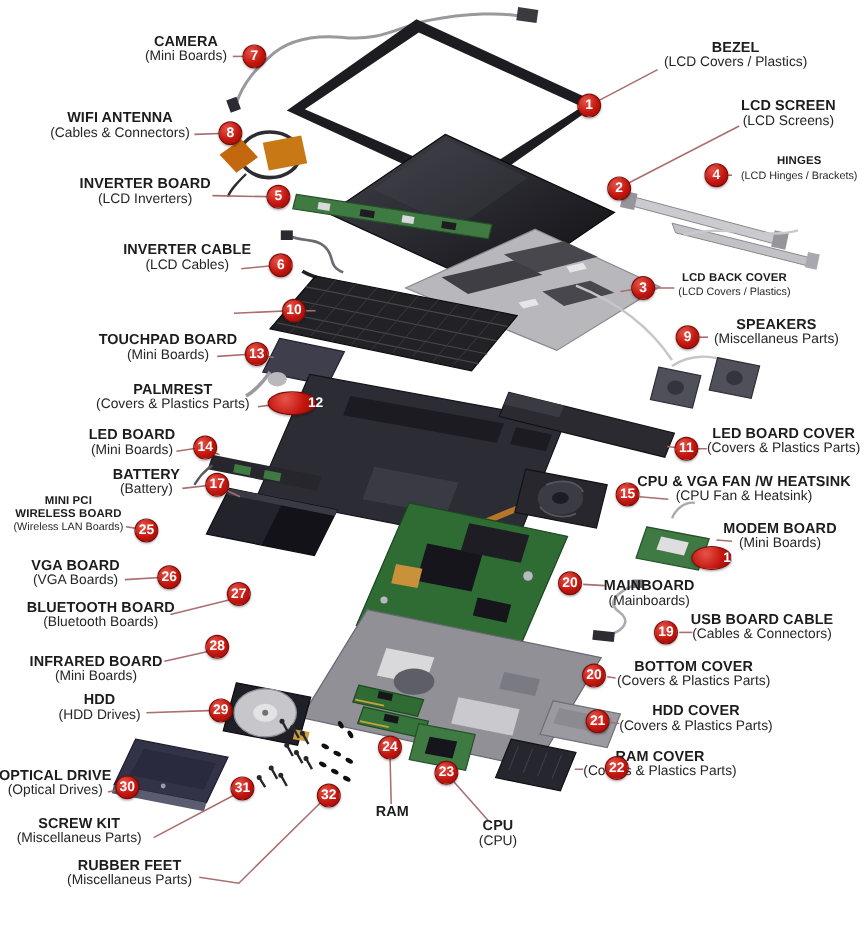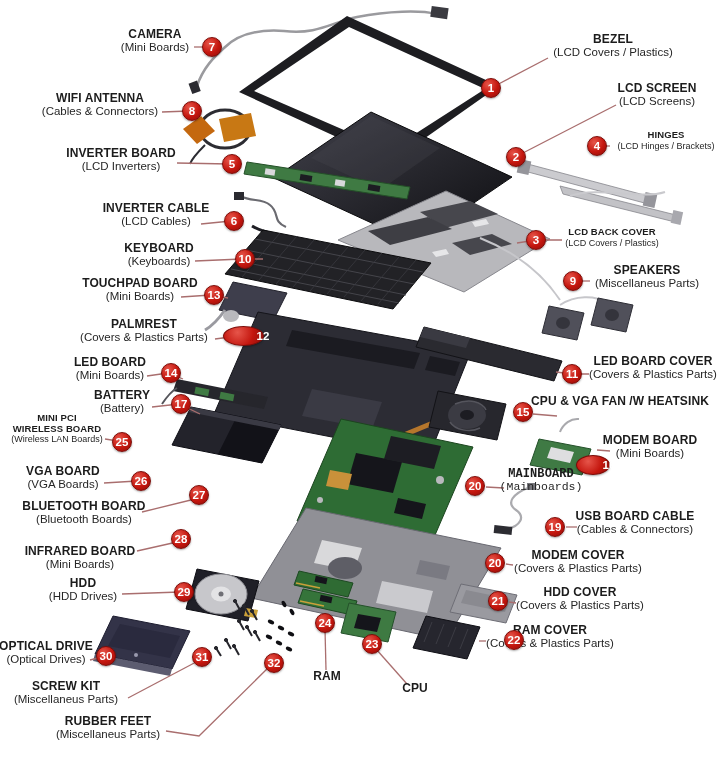--- a/index.html
+++ b/index.html
@@ -310,24 +310,20 @@
       <div class="label" style="left: 0px; top: 92px; width: 200px;">
         <div class="t">WIFI ANTENNA</div>
         <div class="c">(Cables &amp; Connectors)</div>
       </div>
       <div class="badge" style="left: 182px; top: 101px;">8</div>
       <div class="label" style="left: 547px; top: 264px; width: 200px;">
         <div class="t">SPEAKERS</div>
         <div class="c">(Miscellaneus Parts)</div>
       </div>
       <div class="badge" style="left: 563px; top: 271px;">9</div>
-      <div class="label" style="left: 59px; top: 242px; width: 200px;">
-        <div class="t">KEYBOARD</div>
-        <div class="c">(Keyboards)</div>
-      </div>
       <div class="badge" style="left: 235px; top: 249px;">10</div>
       <div class="label" style="left: 553px; top: 355px; width: 200px;">
         <div class="t">LED BOARD COVER</div>
         <div class="c">(Covers &amp; Plastics Parts)</div>
       </div>
       <div class="badge" style="left: 562px; top: 364px;">11</div>
       <div class="label" style="left: 44px; top: 318px; width: 200px;">
         <div class="t">PALMREST</div>
         <div class="c">(Covers &amp; Plastics Parts)</div>
       </div>
@@ -337,59 +333,61 @@
         <div class="c">(Mini Boards)</div>
       </div>
       <div class="badge" style="left: 204px; top: 285px;">13</div>
       <div class="label" style="left: 10px; top: 356px; width: 200px;">
         <div class="t">LED BOARD</div>
         <div class="c">(Mini Boards)</div>
       </div>
       <div class="badge" style="left: 161px; top: 363px;">14</div>
       <div class="label" style="left: 520px; top: 395px; width: 200px;">
         <div class="t">CPU &amp; VGA FAN /W HEATSINK</div>
+        <div class="c">(CPU Fan &amp; Heatsink)</div>
       </div>
       <div class="badge" style="left: 513px; top: 402px;">15</div>
       <div class="label" style="left: 550px; top: 434px; width: 200px;">
         <div class="t">MODEM BOARD</div>
         <div class="c">(Mini Boards)</div>
       </div>
       <div class="badge" style="left: 576px; top: 455px; padding-left: 32px;">16</div>
       <div class="label" style="left: 22px; top: 389px; width: 200px;">
         <div class="t">BATTERY</div>
         <div class="c">(Battery)</div>
       </div>
       <div class="badge" style="left: 171px; top: 394px;">17</div>
-      <div class="label" style="left: 441px; top: 468px; width: 200px; font-family: Liberation Mono, monospace;">
+      <div class="label" style="left: 441px; top: 482px; width: 200px;">
         <div class="t">MAINBOARD</div>
         <div class="c">(Mainboards)</div>
       </div>
       <div class="badge" style="left: 465px; top: 476px;">20</div>
       <div class="label" style="left: 535px; top: 510px; width: 200px;">
         <div class="t">USB BOARD CABLE</div>
         <div class="c">(Cables &amp; Connectors)</div>
       </div>
       <div class="badge" style="left: 545px; top: 517px;">19</div>
       <div class="label" style="left: 478px; top: 549px; width: 200px;">
-        <div class="t">MODEM COVER</div>
+        <div class="t">BOTTOM COVER</div>
         <div class="c">(Covers &amp; Plastics Parts)</div>
       </div>
       <div class="badge" style="left: 485px; top: 553px;">20</div>
       <div class="label" style="left: 480px; top: 586px; width: 200px;">
         <div class="t">HDD COVER</div>
         <div class="c">(Covers &amp; Plastics Parts)</div>
       </div>
       <div class="badge" style="left: 488px; top: 591px;">21</div>
       <div class="label" style="left: 450px; top: 624px; width: 200px;">
         <div class="t">RAM COVER</div>
         <div class="c">(Covers &amp; Plastics Parts)</div>
       </div>
       <div class="badge" style="left: 458px; top: 630px; margin-left: 46px;">22</div>
       <div class="label" style="left: 315px; top: 682px; width: 200px;">
         <div class="t">CPU</div>
+        <div class="c">(CPU)</div>
       </div>
       <div class="badge" style="left: 362px; top: 634px;">23</div>
       <div class="label" style="left: 227px; top: 670px; width: 200px;">
         <div class="t">RAM</div>
       </div>
       <div class="badge" style="left: 315px; top: 613px;">24</div>
       <div class="label small" style="left: 2px; top: 413px; width: 110px;">
         <div class="t">MINI PCI
 WIRELESS BOARD</div>
         <div class="c">(Wireless LAN Boards)</div>

